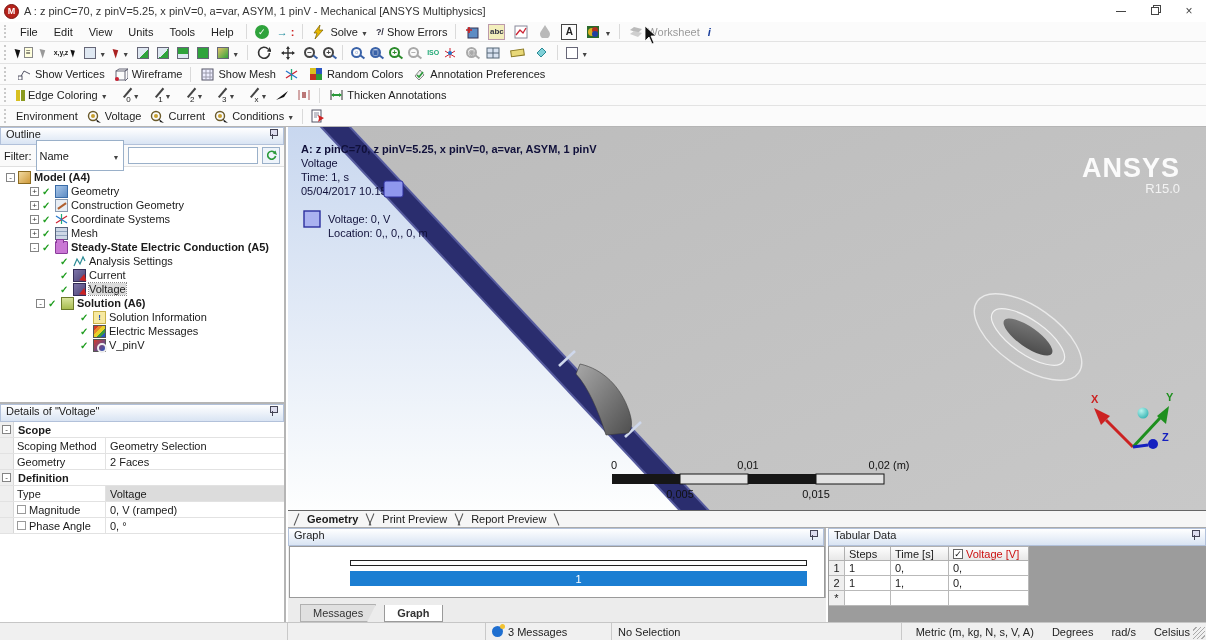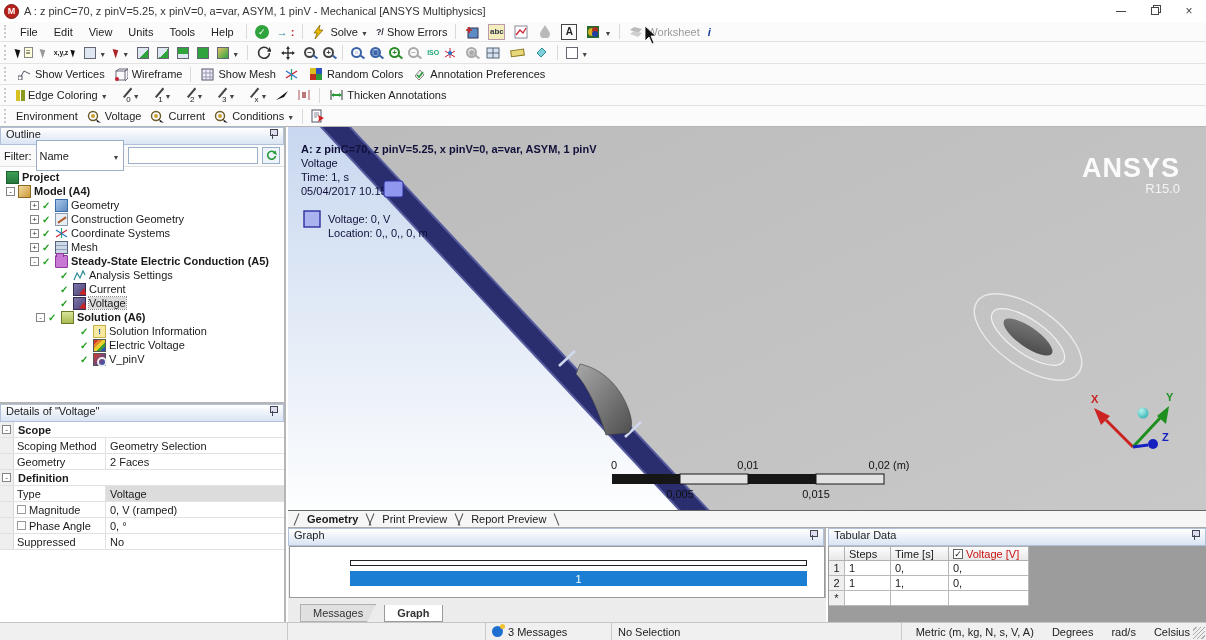--- a/index.html
+++ b/index.html
@@ -552,24 +552,20 @@
         </span>
         <span class="tinput"></span>
         <span class="rfbtn">
           <svg width="11" height="11">
               <path d="M9 3 A4 4 0 1 0 9.6 6" fill="none" stroke="#2a9a3a" stroke-width="1.6"></path>
               <polygon points="9.5,0.5 11,5 6.8,3.2" fill="#2a9a3a"></polygon>
             </svg>
         </span>
       </div>
       <div class="tree">
-        <div class="trow pl0">
-            <span class="nico i-project"></span>
-            <span class="b">Project</span>
-          </div>
         <div class="trow pl1">
             <span class="exp">-</span>
             <span class="nico i-model"></span>
             <span class="b">Model (A4)</span>
           </div>
         <div class="trow pl2">
             <span class="exp">+</span>
             <span class="chk">✓</span>
             <span class="nico i-geom"></span>
             <span>Geometry</span>
@@ -633,21 +629,21 @@
             <span class="b">Solution (A6)</span>
           </div>
         <div class="trow pl4">
             <span class="chk">✓</span>
             <span class="nico i-info">!</span>
             <span>Solution Information</span>
           </div>
         <div class="trow pl4">
             <span class="chk">✓</span>
             <span class="nico i-rain"></span>
-            <span>Electric Voltage</span>
+            <span>Electric Messages</span>
           </div>
         <div class="trow pl4">
             <span class="chk">✓</span>
             <span class="nico i-vpin"></span>
             <span>V_pinV</span>
           </div>
       </div>
     </div>
 
     <div style="position:relative;height:214px">
@@ -692,25 +688,20 @@
           <span class="dval">0, V  (ramped)</span>
         </div>
         <div class="drow">
           <span class="dgut"></span>
           <span class="dlab">
               <span class="cbx"></span>
               <span>Phase Angle</span>
             </span>
           <span class="dval">0, °</span>
         </div>
-        <div class="drow">
-          <span class="dgut"></span>
-          <span class="dlab">Suppressed</span>
-          <span class="dval">No</span>
-        </div>
       </div>
     </div>
   </div>
 
   <div class="abs viewport">
     <svg width="918" height="383" viewBox="0 0 918 383">
       <defs>
         <linearGradient id="bgGrad" x1="0" y1="0" x2="0" y2="1">
           <stop offset="0" stop-color="#c8d7ef"></stop>
             <stop offset="1" stop-color="#fdfefe"></stop>

